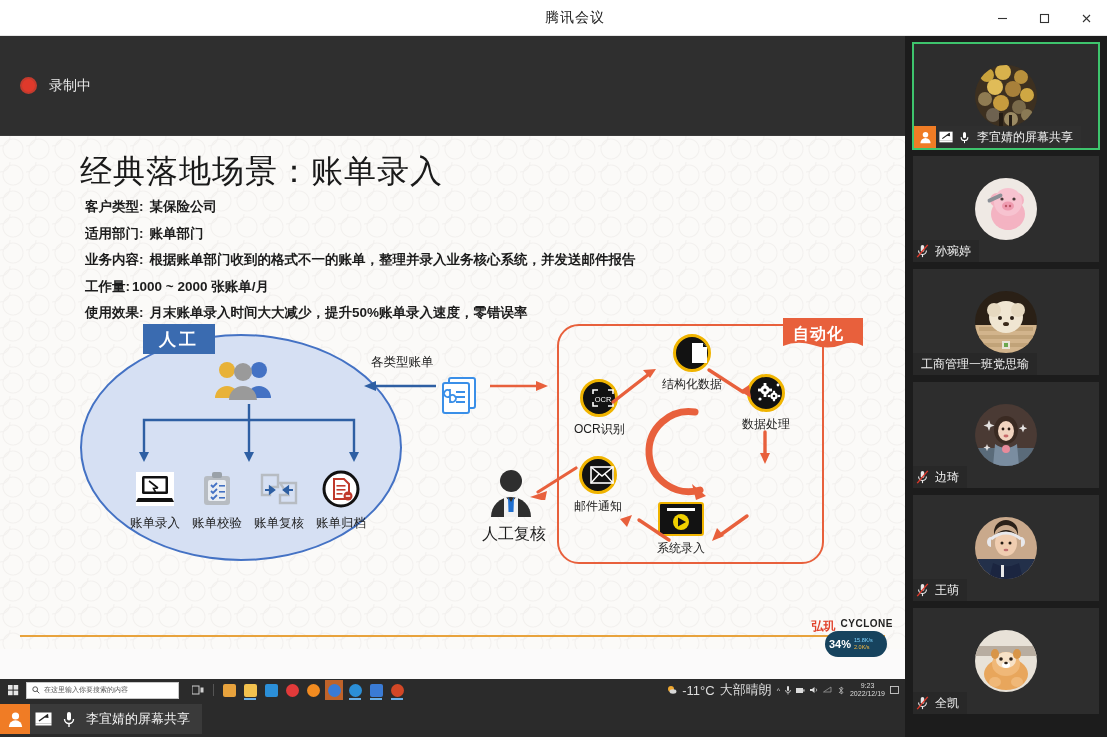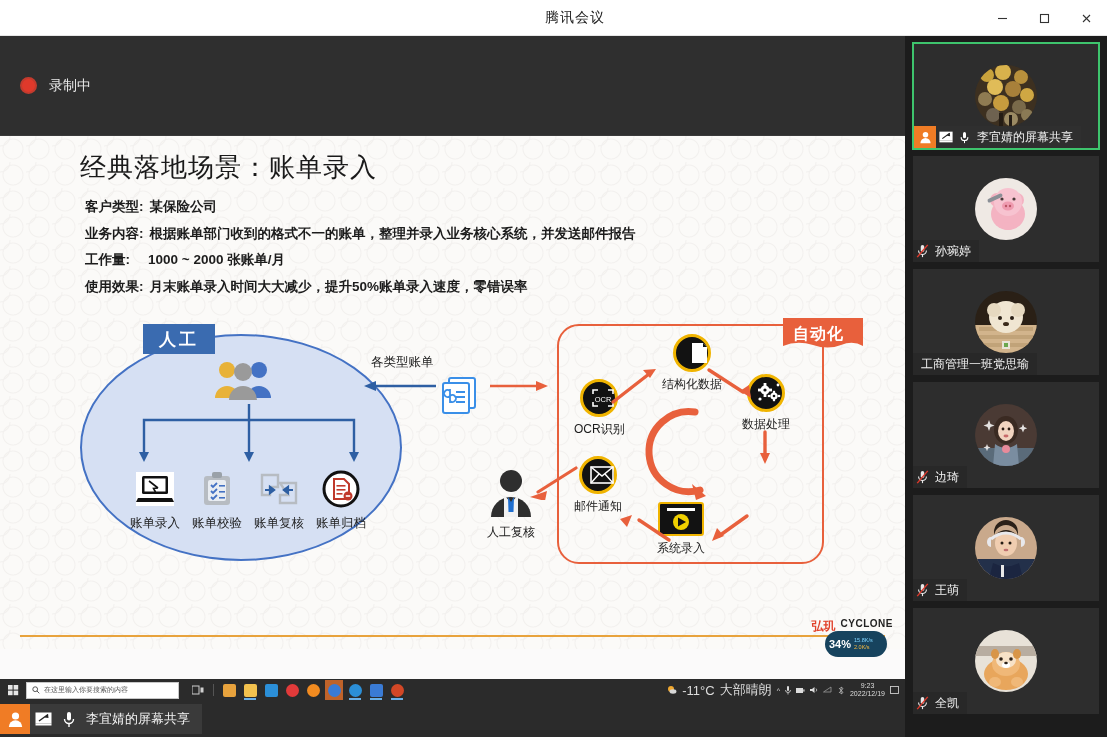--- a/index.html
+++ b/index.html
@@ -61,29 +61,29 @@
     position: absolute; left: 20px; bottom: 12px; width: 865px; height: 2px;
     background: #e8a33d;
   }
 
   
   .tri {
     position: absolute; left: 28px; top: 20px; width: 0; height: 0;
   }
   .slide-title {
     position: absolute; left: 80px; top: 14px;
-    font-size: 26px; color: #1a1a1a; letter-spacing: 1px; text-align: center;
+    font-size: 32px; color: #1a1a1a; letter-spacing: 1px; text-align: center;
   }
   .bullets {
     position: absolute; left: 85px; top: 62px; width: 790px;
   }
   .bline { font-size: 13.5px; font-weight: bold; color: #1c1c1c; margin-bottom: 8.5px; white-space: nowrap; }
   .bline .k { display: inline-block; }
   .bline .v { margin-left: 6px; }
-  .bline.indent .v { margin-left: 18px; }
+  .bline.indent .v { margin-left: 2px; }
 
   
   .diagram { position: absolute; left: 0; top: 180px; width: 905px; height: 310px; }
 
   .ellipse {
     position: absolute; left: 80px; top: 18px; width: 322px; height: 227px;
     border: 2px solid #4472c4; border-radius: 50%;
     background: #d6e0f3;
   }
   .tag-manual {
@@ -131,21 +131,21 @@
   .node .nlbl { font-size: 12px; color: #1c1c1c; margin-top: 4px; white-space: nowrap; }
   .node .sq {
     width: 46px; height: 34px; background: #121212; border: 2px solid #f0b400;
     border-radius: 3px; margin: 0 auto;
     display: flex; align-items: center; justify-content: center;
   }
 
   .person-node {
     position: absolute; left: 482px; top: 152px; width: 58px; text-align: center;
   }
-  .person-node .plbl { font-size: 12px; color: #1c1c1c; margin-top: 2px; white-space: nowrap; }
+  .person-node .plbl { font-size: 16px; color: #1c1c1c; margin-top: 2px; white-space: nowrap; }
 
   
   .netwidget {
     position: absolute; right: 18px; bottom: 38px; width: 62px; height: 26px;
     background: #17435e; border-radius: 13px; display: flex; align-items: center;
     padding: 0 4px; z-index: 8;
   }
   .netwidget .pct { color: #fff; font-size: 11px; font-weight: bold; }
   .netwidget .sp { font-size: 5.5px; line-height: 7px; margin-left: 3px; }
   .netwidget .up { color: #7fd4ff; }
@@ -262,20 +262,23 @@
 
         <svg class="tri" width="40" height="42" viewBox="0 0 40 42">
           <path d="M3 3 L33 19 L3 35 Z" fill="#f6921e"></path>
           <path d="M18 11 L33 19 L18 27 Z" fill="#fbbf57"></path>
         </svg>
         <div class="slide-title">经典落地场景：账单录入</div>
 
         <div class="bullets">
           <div class="bline">
             <span class="k">客户类型:</span><span class="v">某保险公司</span>
+          </div>
+          <div class="bline">
+            <span class="k">适用部门:</span><span class="v">账单部门</span>
           </div>
           <div class="bline">
             <span class="k">业务内容:</span><span class="v">根据账单部门收到的格式不一的账单，整理并录入业务核心系统，并发送邮件报告</span>
           </div>
           <div class="bline indent">
             <span class="k">工作量:</span><span class="v">1000 ~ 2000 张账单/月</span>
           </div>
           <div class="bline">
             <span class="k">使用效果:</span><span class="v">月末账单录入时间大大减少，提升50%账单录入速度，零错误率</span>
           </div>

